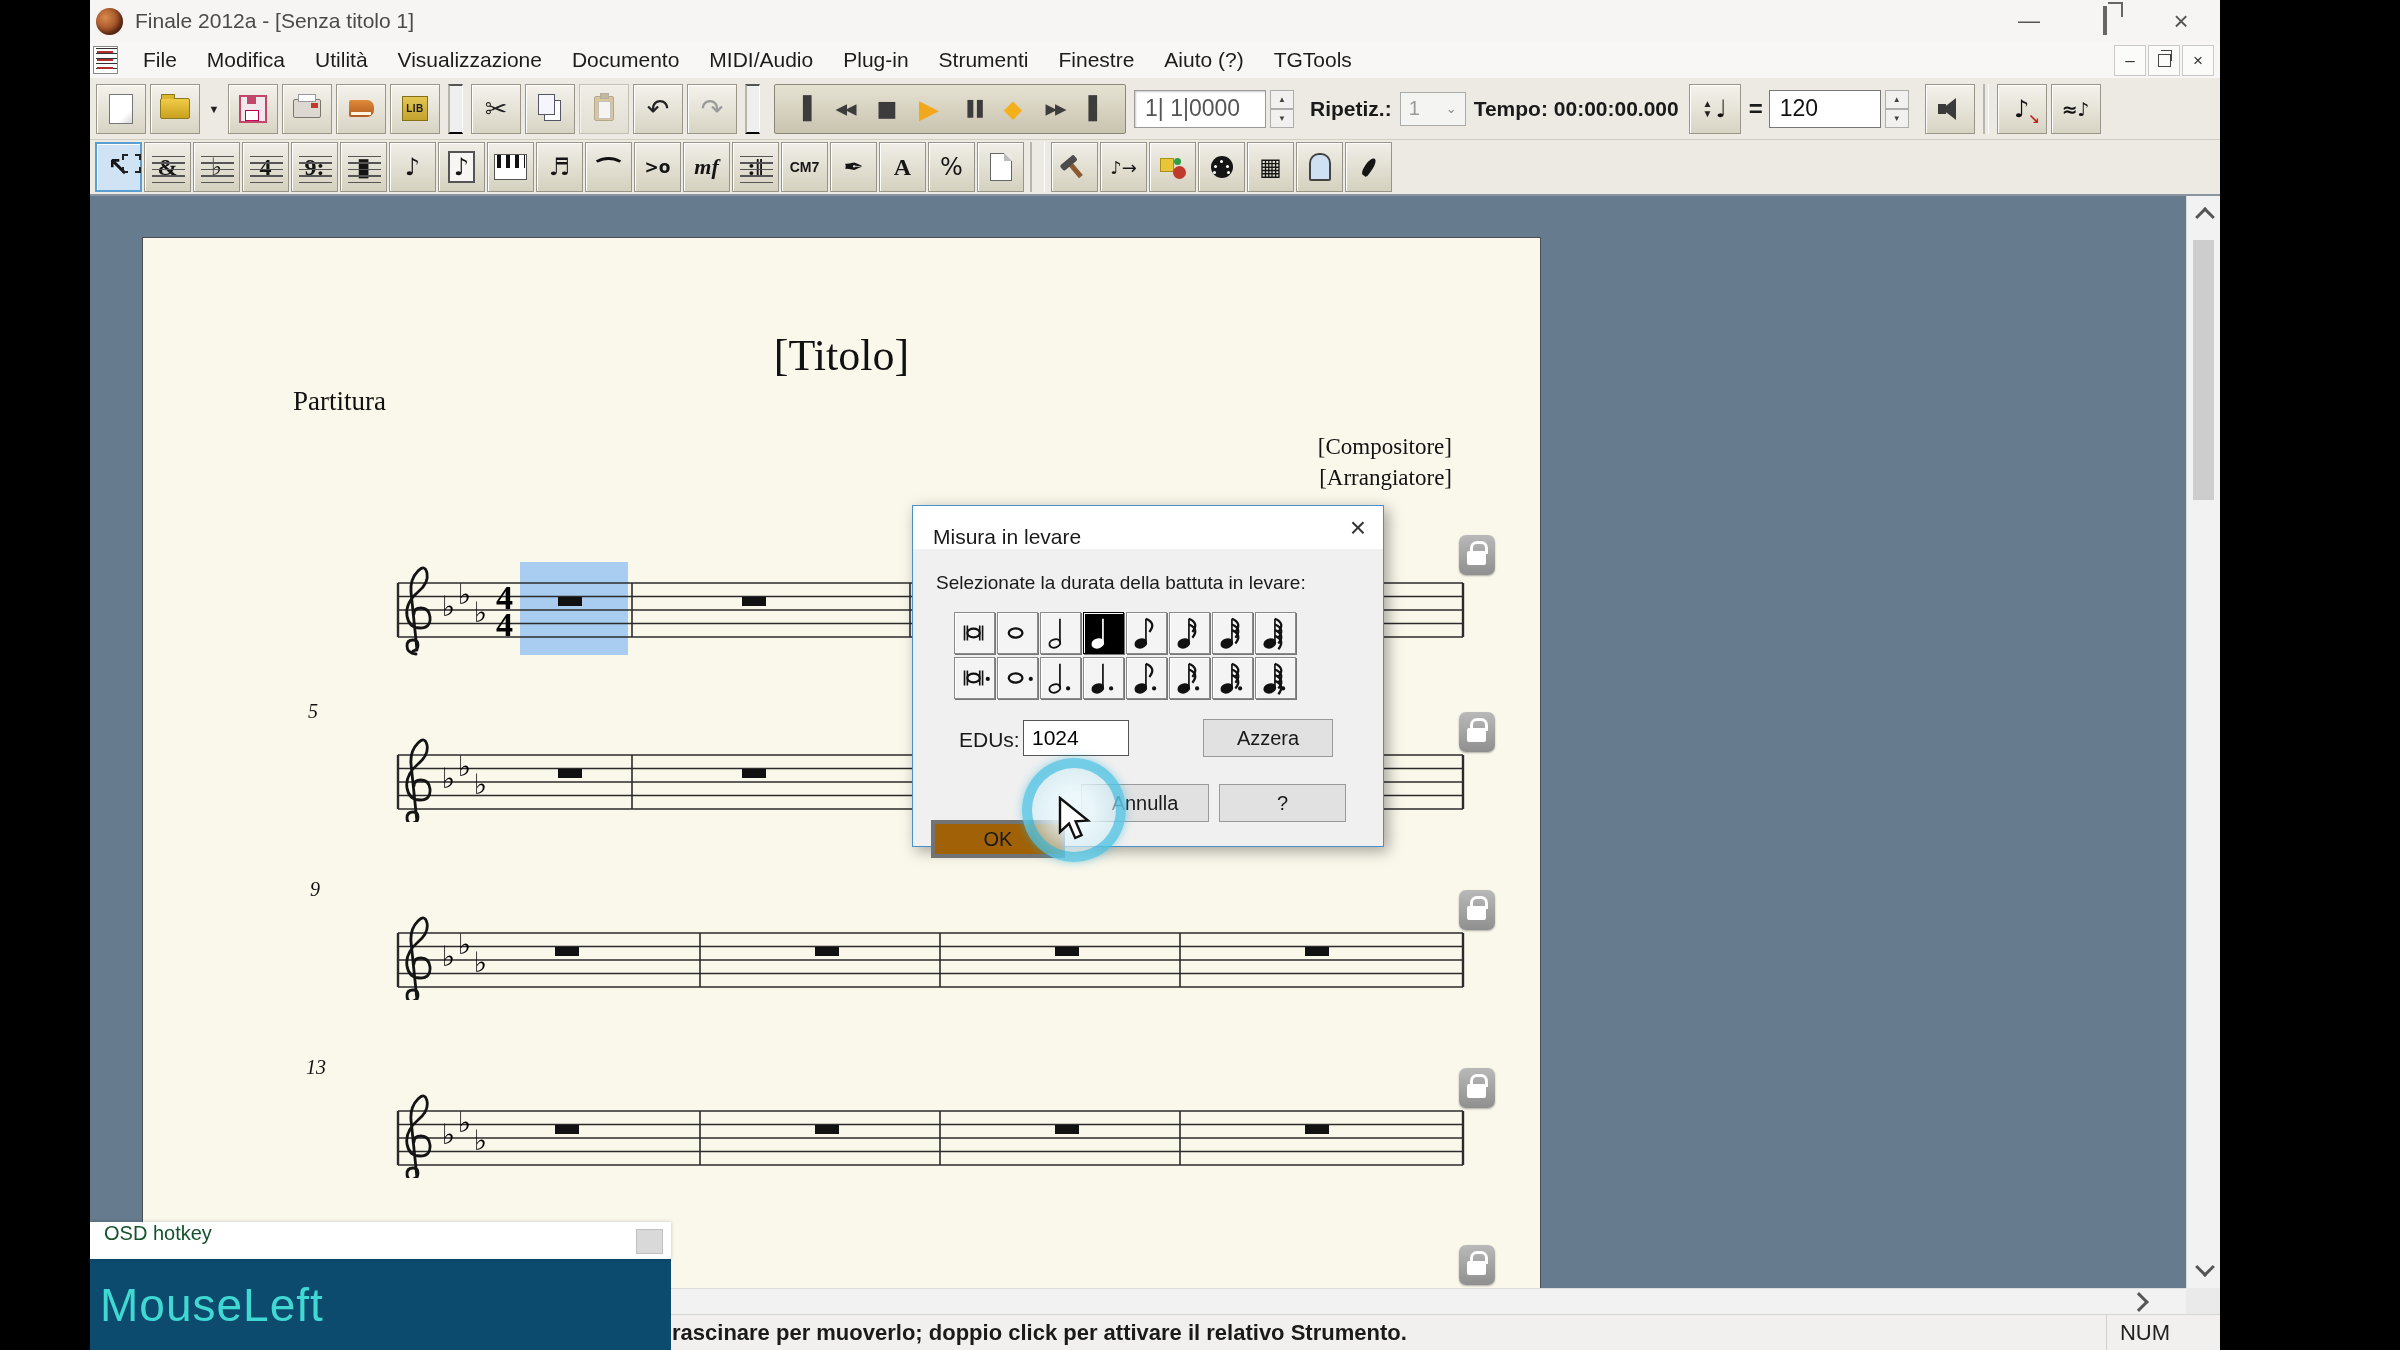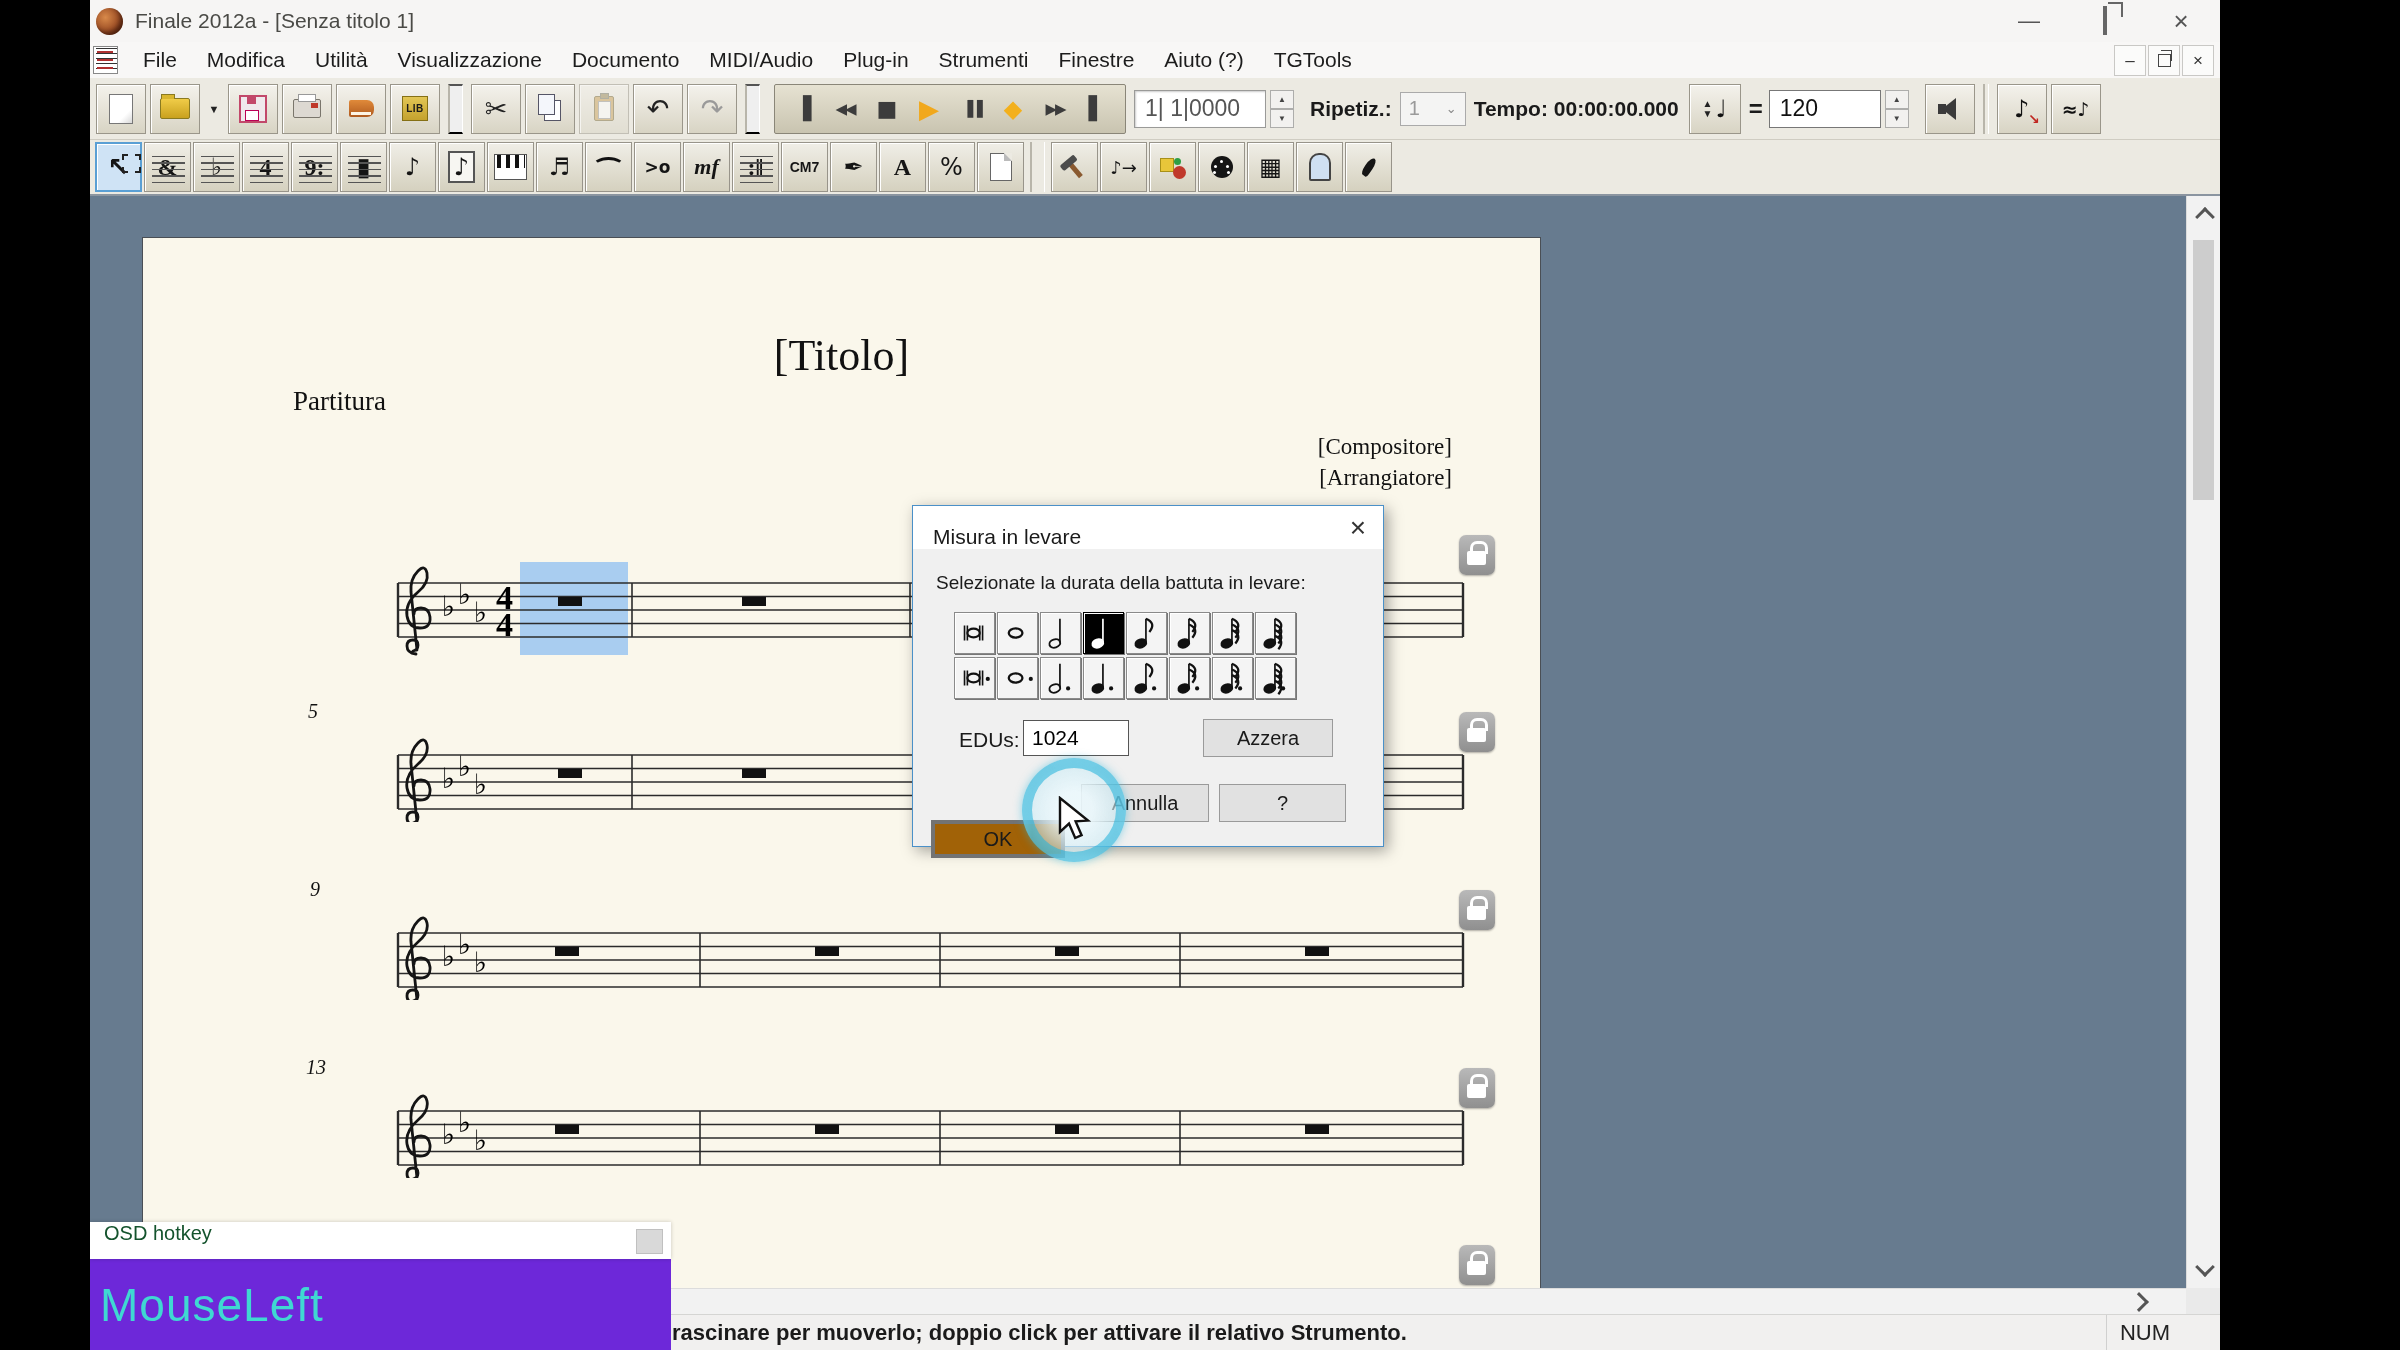--- a/index.html
+++ b/index.html
@@ -203,21 +203,21 @@
              border-top:1px solid #d5d5d3;display:flex;align-items:center;}
   .status-msg{position:absolute;left:582px;font-size:22px;font-weight:600;color:#1a1a1a;white-space:nowrap;}
   .status-num{position:absolute;left:2016px;width:76px;text-align:center;font-size:22px;color:#222;
               border-left:1px solid #d0d0cf;height:100%;display:flex;align-items:center;justify-content:center;}
 
   
   .osd{position:absolute;left:0;top:1222px;width:581px;z-index:20;}
   .osd-bar{height:37px;background:#fff;display:flex;align-items:flex-start;padding-left:14px;
            font-size:20px;color:#14532d;position:relative;box-shadow:0 0 4px rgba(0,0,0,.2);}
   .osd-btn{position:absolute;right:8px;top:7px;width:25px;height:23px;background:#d9d9d9;border:1px solid #c0c0c0;}
-  .osd-body{height:91px;background:#6d28d9;display:flex;align-items:center;padding-left:10px;}
+  .osd-body{height:91px;background:#0c4a6e;display:flex;align-items:center;padding-left:10px;}
   .osd-key{font-size:46px;color:#3fd8d2;font-weight:400;letter-spacing:1px;}
 </style>
 </head>
 <body>
 
 <div id="app">
 
   <div class="titlebar">
     <div class="app-icon"></div>
     <span class="title-text">Finale 2012a - [Senza titolo 1]</span>

